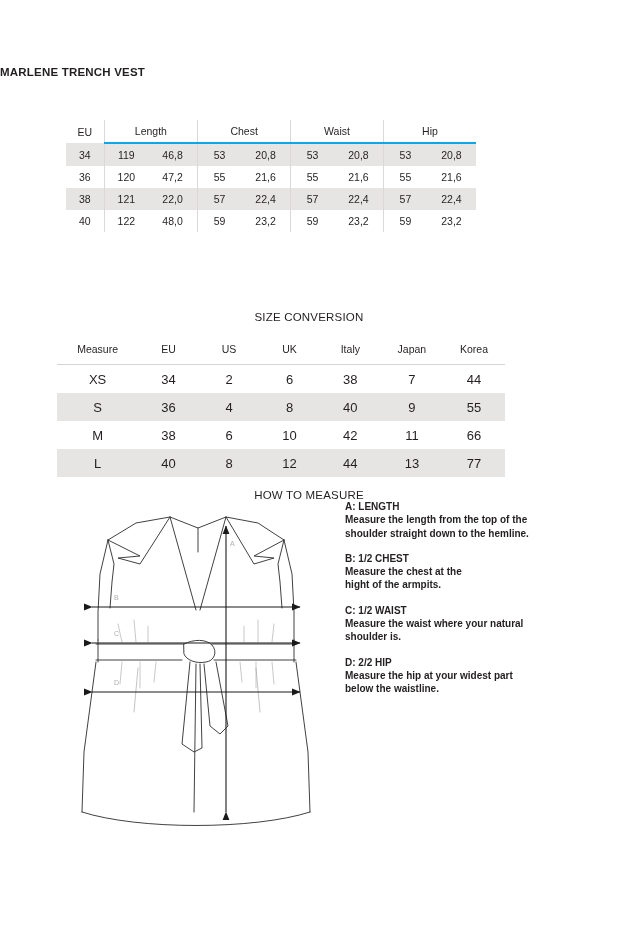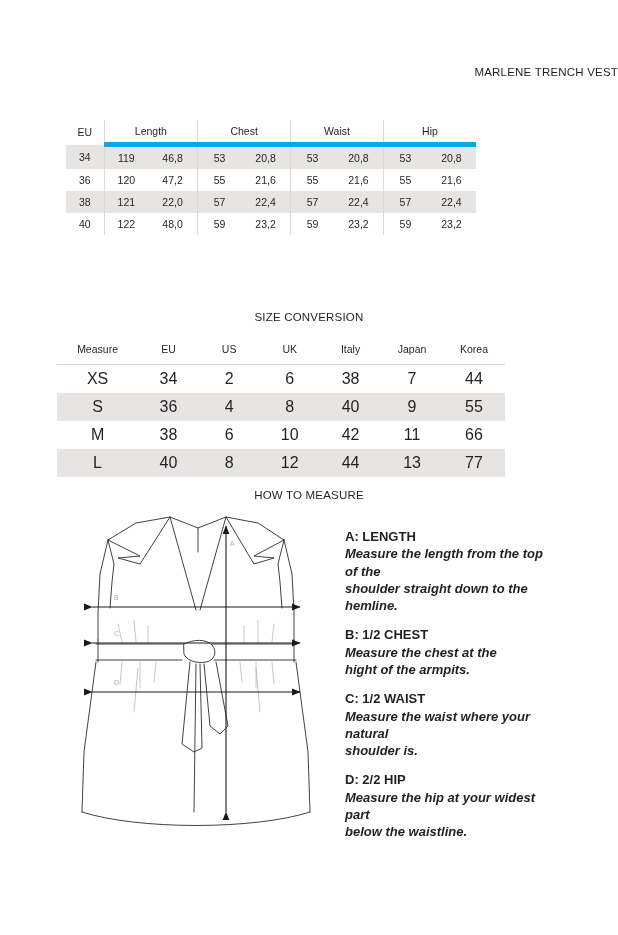--- a/index.html
+++ b/index.html
@@ -21,24 +21,24 @@
     position: absolute;
     inset: 0;
   }
 
   
   .doc-title {
     position: absolute;
     left: 0;
     right: 0;
     top: 66px;
-    text-align: right;
+    text-align: left;
     font-size: 11.5px;
     letter-spacing: 0.2px;
-    font-weight: 400;
+    font-weight: 700;
     color: #231f20;
   }
   .section-title {
     position: absolute;
     left: 0;
     right: 0;
     text-align: center;
     font-size: 11.5px;
     letter-spacing: 0.2px;
     color: #231f20;
@@ -64,21 +64,21 @@
     font-weight: 400;
     text-align: center;
     height: 22px;
     vertical-align: middle;
   }
 
   
   .grp-row th {
     font-size: 10.5px;
     height: 24px;
-    border-bottom: 5px solid #0ea5e9;
+    border-bottom: 2px solid #0ea5e9;
   }
   .grp-row th.eu-head {
     border-bottom: none;
   }
   .vline { border-left: 1px solid #ddd8d8; }
 
   .unit-row td {
     height: 26px;
     font-size: 10.5px;
   }
@@ -108,50 +108,50 @@
   }
   table.conv th {
     font-weight: 400;
     height: 28px;
     border-bottom: 1px solid #d9d4d4;
     text-align: center;
   }
   table.conv td {
     height: 26px;
     text-align: center;
-    font-size: 16px;
+    font-size: 13px;
   }
   table.conv tr.shade td { background: #e7e5e4; }
   .conv-c0 { width: 84px; }
   .conv-c  { width: 64px; }
 
   
   .illus {
     position: absolute;
     left: 78px;
     top: 512px;
     width: 250px;
     height: 360px;
   }
   .illus svg { display: block; }
 
   
   .instructions {
     position: absolute;
     left: 345px;
-    top: 528px;
+    top: 500px;
     width: 210px;
-    font-size: 13px;
+    font-size: 10px;
     line-height: 1.33;
     color: #231f20;
   }
   .instr-block { margin-bottom: 12px; }
   .instr-block:last-child { margin-bottom: 0; }
   .instr-head { font-weight: bold; }
-  .instr-body { font-weight: bold; font-style: italic; }
+  .instr-body { font-weight: bold; }
 </style>
 </head>
 <body>
 
 <div class="page">
 
   <div class="doc-title">MARLENE TRENCH VEST</div>
 
   <div class="measure-table-wrap">
     <table class="grid">

